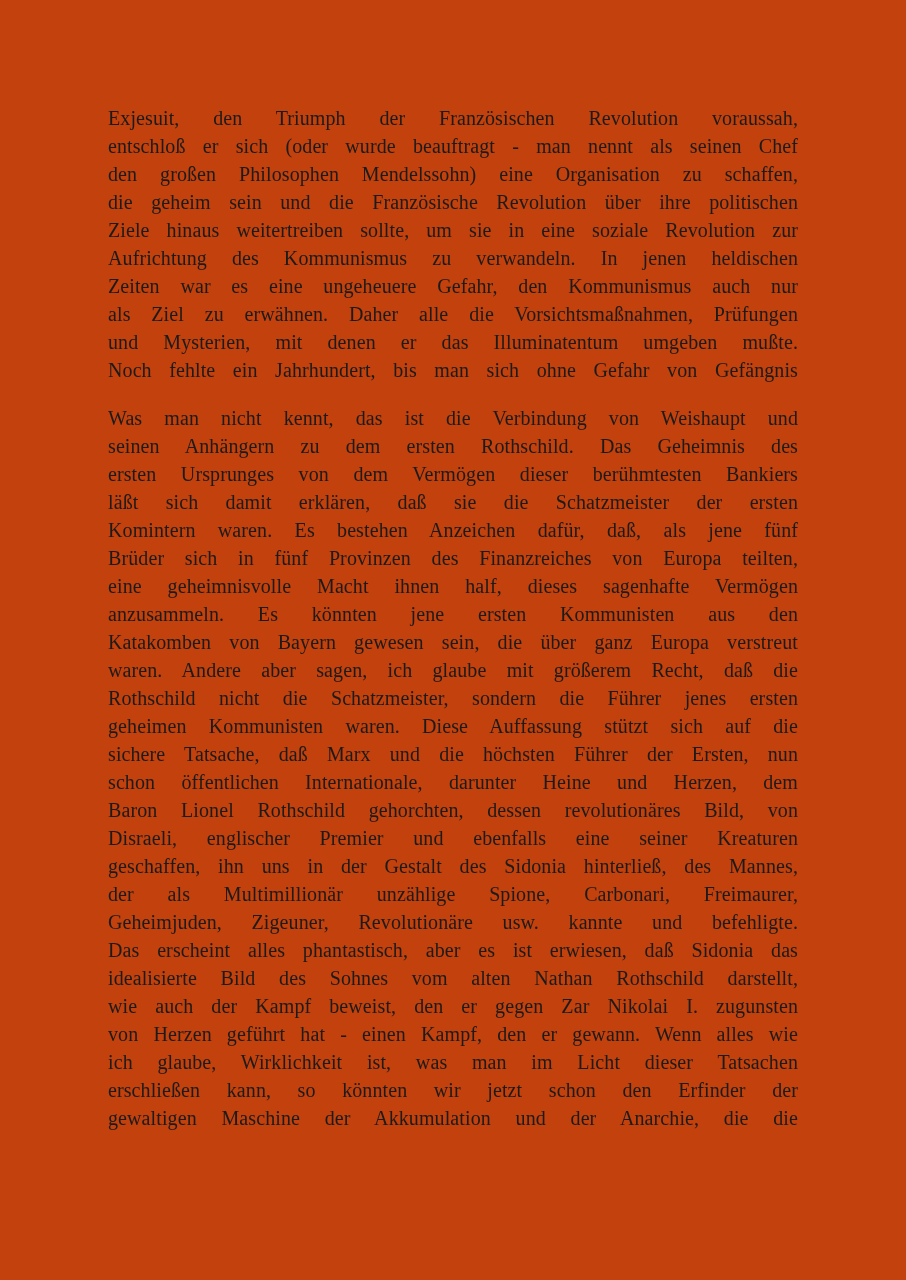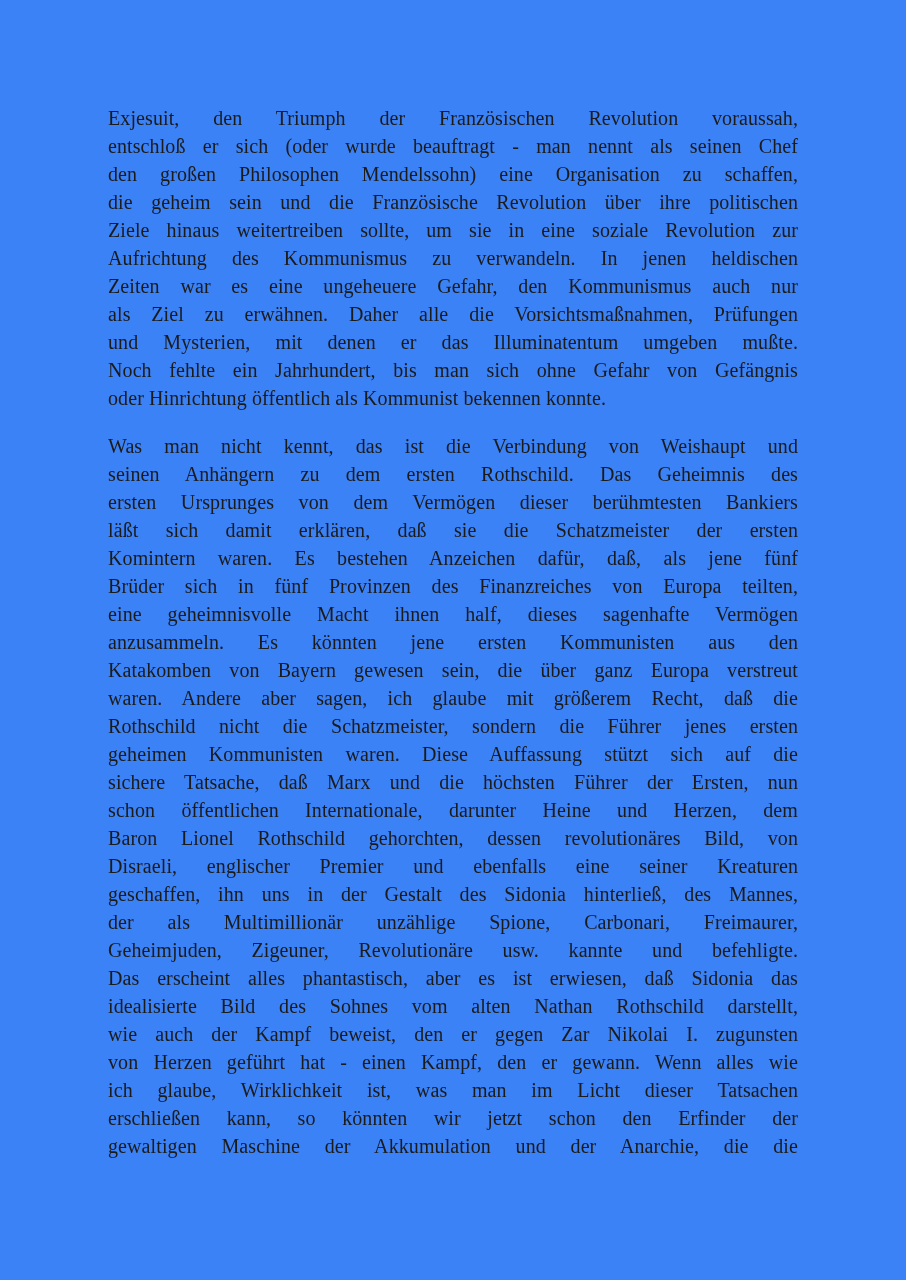--- a/index.html
+++ b/index.html
@@ -7,21 +7,21 @@
     padding: 0;
     width: 906px;
     height: 1280px;
     background: #ffffff;
     overflow: hidden;
   }
   .page {
     position: relative;
     width: 906px;
     height: 1280px;
-    background: #3b82f6;
+    background: #c2410c;
   }
   .textblock {
     position: absolute;
     left: 108px;
     top: 104px;
     width: 690px;
     font-family: "Liberation Serif", "DejaVu Serif", serif;
     font-size: 20px;
     line-height: 28px;
     color: #1b1b1b;
@@ -49,21 +49,20 @@
       <div class="just">Exjesuit, den Triumph der Französischen Revolution voraussah,
 entschloß er sich (oder wurde beauftragt - man nennt als seinen Chef
 den großen Philosophen Mendelssohn) eine Organisation zu schaffen,
 die geheim sein und die Französische Revolution über ihre politischen
 Ziele hinaus weitertreiben sollte, um sie in eine soziale Revolution zur
 Aufrichtung des Kommunismus zu verwandeln. In jenen heldischen
 Zeiten war es eine ungeheuere Gefahr, den Kommunismus auch nur
 als Ziel zu erwähnen. Daher alle die Vorsichtsmaßnahmen, Prüfungen
 und Mysterien, mit denen er das Illuminatentum umgeben mußte.
 Noch fehlte ein Jahrhundert, bis man sich ohne Gefahr von Gefängnis</div>
-      <div class="lastline">oder Hinrichtung öffentlich als Kommunist bekennen konnte.</div>
     </div>
     <div class="para">
       <div class="just">Was man nicht kennt, das ist die Verbindung von Weishaupt und
 seinen Anhängern zu dem ersten Rothschild. Das Geheimnis des
 ersten Ursprunges von dem Vermögen dieser berühmtesten Bankiers
 läßt sich damit erklären, daß sie die Schatzmeister der ersten
 Komintern waren. Es bestehen Anzeichen dafür, daß, als jene fünf
 Brüder sich in fünf Provinzen des Finanzreiches von Europa teilten,
 eine geheimnisvolle Macht ihnen half, dieses sagenhafte Vermögen
 anzusammeln. Es könnten jene ersten Kommunisten aus den

